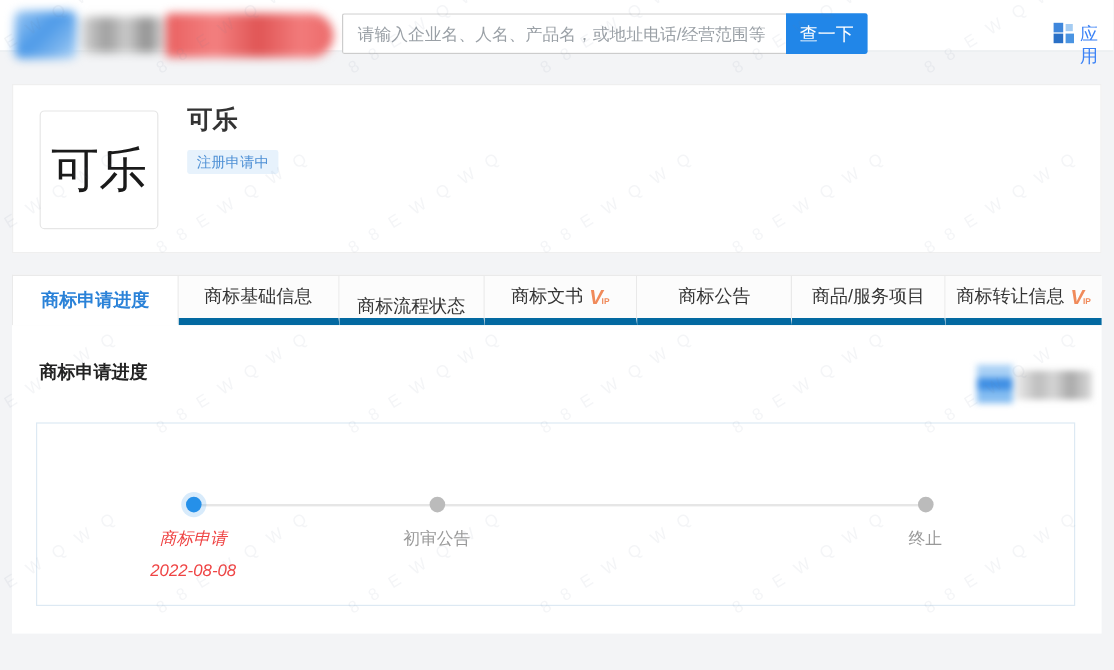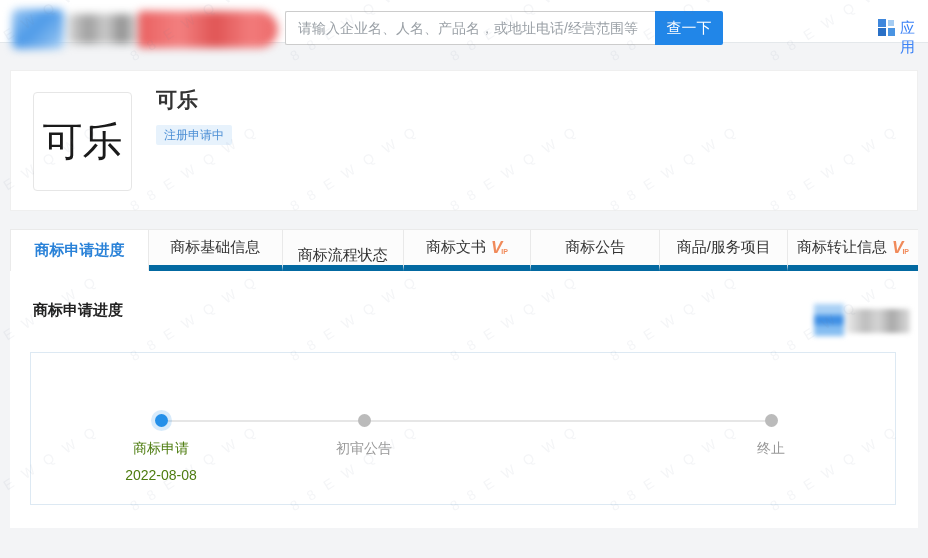--- a/index.html
+++ b/index.html
@@ -113,21 +113,21 @@
   .tl-box {
     position:absolute; left:20px; top:81px; width:866px; height:153px;
     border:1px solid #dde9f3; background:#fff;
   }
   .tl-line { position:absolute; left:130px; top:67px; width:610px; height:2px; background:#e6e6e6; }
   .tl-step { position:absolute; top:61px; transform:translateX(-50%); text-align:center; width:170px; }
   .tl-step .dot { width:13px; height:13px; border-radius:50%; margin:0 auto; background:#bbb; }
   .tl-step .lbl { margin-top:13px; font-size:14px; color:#999; }
   .tl-step .date { margin-top:9px; font-size:14px; }
   .tl-step.active .dot { background:#2590e9; box-shadow:0 0 0 4px rgba(37,144,233,.18); }
-  .tl-step.active .lbl, .tl-step.active .date { color:#4d7c0f; }
+  .tl-step.active .lbl, .tl-step.active .date { color:#ef4444;font-style:italic; }
   .s1{ left:130px; } .s2{ left:333px; } .s3{ left:537px; } .s4{ left:740px; }
 
   
   .watermark { position:absolute; inset:0; pointer-events:none; z-index:60; overflow:hidden; }
   .watermark span {
     position:absolute; transform:rotate(-32deg); white-space:nowrap;
     color:rgba(120,132,148,.08); font-size:14px; letter-spacing:4px;
   }
 </style>
 </head>

